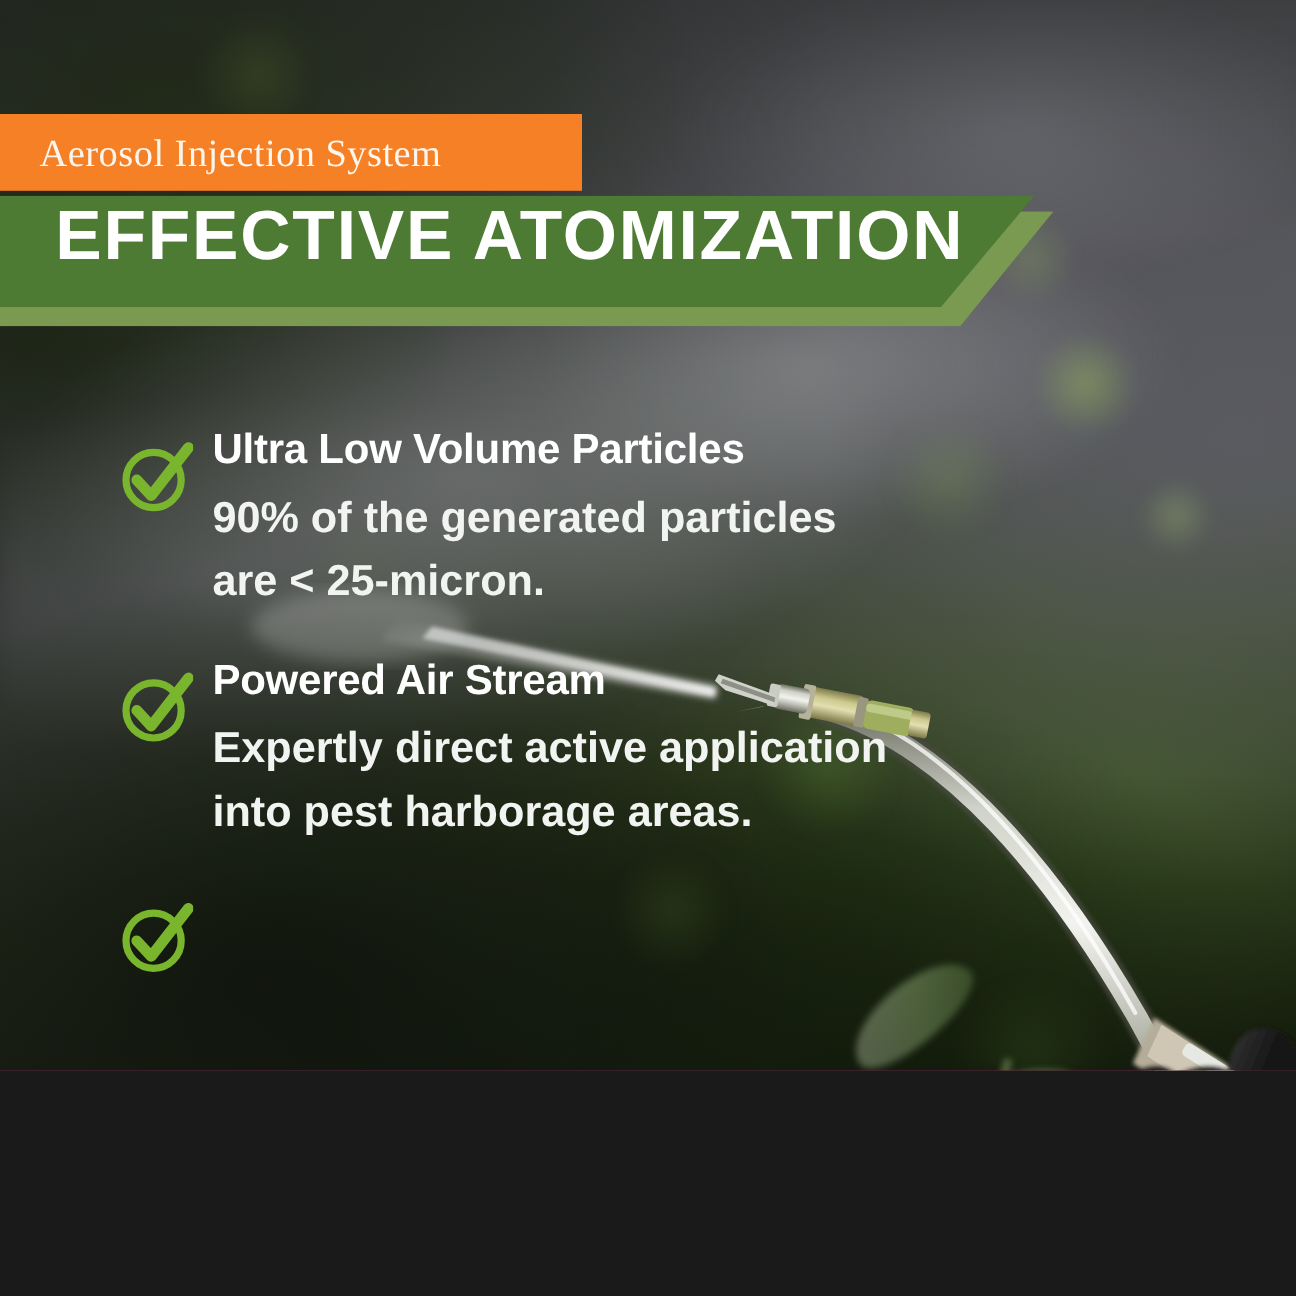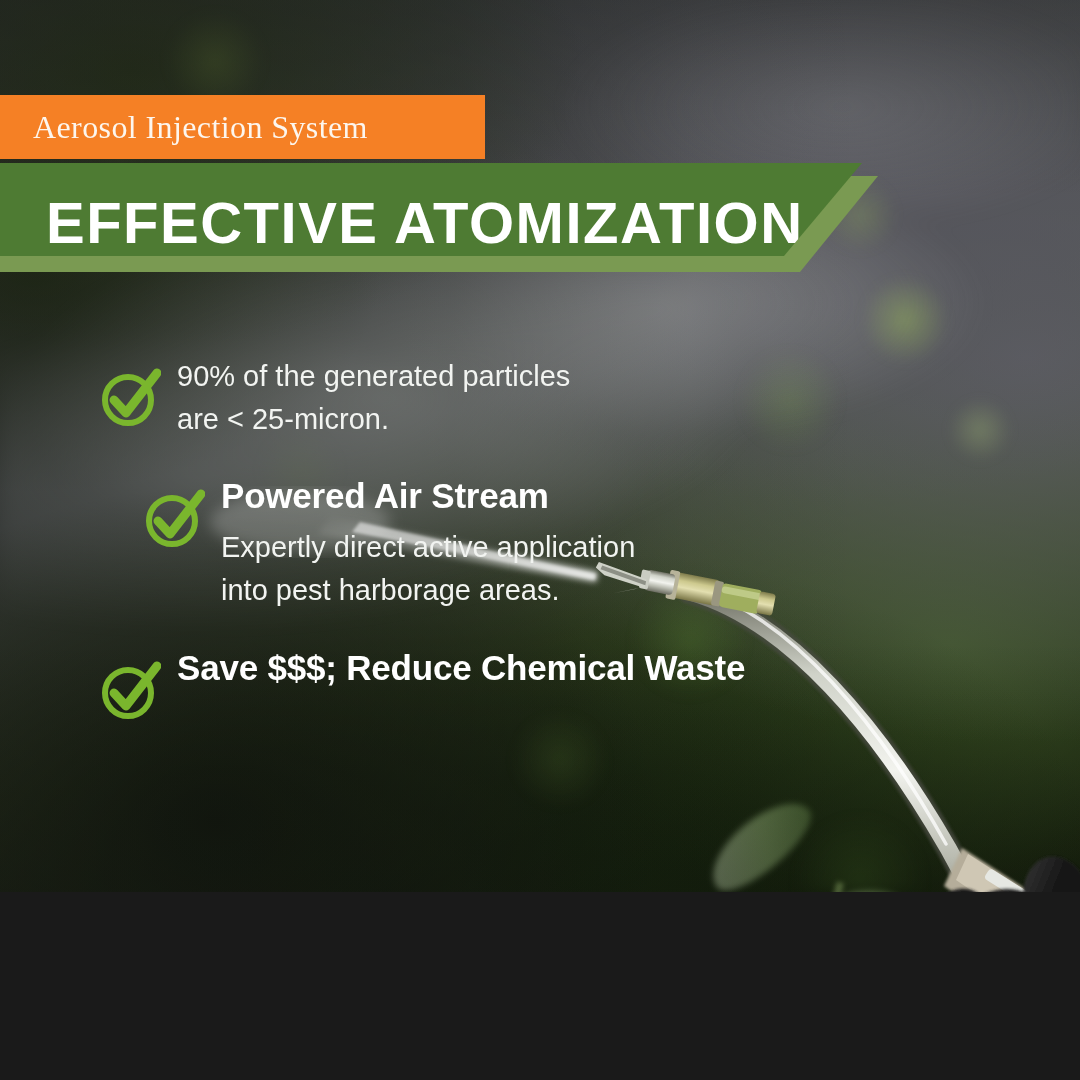--- a/index.html
+++ b/index.html
@@ -112,21 +112,21 @@
     background: #7a9a52;
     clip-path: polygon(0 0, 878px 0, 800px 96px, 0 96px);
   }
   .headline-banner {
     position: absolute;
     left: 0; top: 163px;
     width: 862px; height: 93px;
     background: #4e7b33;
     clip-path: polygon(0 0, 862px 0, 784px 93px, 0 93px);
     display: flex;
-    align-items: flex-end;
+    align-items: flex-start;
   }
   .headline-text {
     margin-left: 46px;
     font-size: 58px;
     font-weight: bold;
     color: #ffffff;
     letter-spacing: 1.5px;
     white-space: nowrap;
   }
 
@@ -154,29 +154,29 @@
   }
   .feature-heading {
     font-size: 35px;
     font-weight: bold;
     color: #ffffff;
     letter-spacing: -0.2px;
     margin: 0 0 10px 0;
     white-space: nowrap;
   }
   .feature-desc {
-    font-size: 29px;
-    font-weight: 400;
+    font-size: 36px;
+    font-weight: 700;
     color: #f2f4f1;
     line-height: 1.47;
     margin: 0;
     white-space: pre-line;
   }
   
-  .feature-item.i2 { margin-top: 10px; padding-left: 44px; }
+  .feature-item.i2 { margin-top: 10px; }
   .feature-item.i3 { margin-top: 12px; }
   .feature-item.i3 .feature-heading { margin-bottom: 6px; }
 </style>
 </head>
 <body>
 
 <div id="canvas">
 
   <div class="bg-layer bg-base"></div>
   <div class="bg-layer bg-bokeh"></div>
@@ -285,20 +285,21 @@
   </div>
 
   <div class="feature-list">
 
     <div class="feature-item i1">
       <svg class="check-icon" viewBox="0 0 62 62">
         <circle cx="29" cy="33" r="23" fill="none" stroke="#7AB62D" stroke-width="6"></circle>
         <path d="M15 33 L27 46 L58 6" fill="none" stroke="#7AB62D" stroke-width="9" stroke-linecap="round" stroke-linejoin="round"></path>
       </svg>
       <div class="feature-body">
+        <div class="feature-heading">Ultra Low Volume Particles</div>
         <div class="feature-desc">90% of the generated particles
 are &lt; 25-micron.</div>
       </div>
     </div>
 
     <div class="feature-item i2">
       <svg class="check-icon" viewBox="0 0 62 62">
         <circle cx="29" cy="33" r="23" fill="none" stroke="#7AB62D" stroke-width="6"></circle>
         <path d="M15 33 L27 46 L58 6" fill="none" stroke="#7AB62D" stroke-width="9" stroke-linecap="round" stroke-linejoin="round"></path>
       </svg>
@@ -308,18 +309,17 @@
 into pest harborage areas.</div>
       </div>
     </div>
 
     <div class="feature-item i3">
       <svg class="check-icon" viewBox="0 0 62 62">
         <circle cx="29" cy="33" r="23" fill="none" stroke="#7AB62D" stroke-width="6"></circle>
         <path d="M15 33 L27 46 L58 6" fill="none" stroke="#7AB62D" stroke-width="9" stroke-linecap="round" stroke-linejoin="round"></path>
       </svg>
       <div class="feature-body">
-        <div class="feature-heading">Save $$$; Reduce Chemical Waste</div>
       </div>
     </div>
 
   </div>
 </div>
 
 </body></html>

